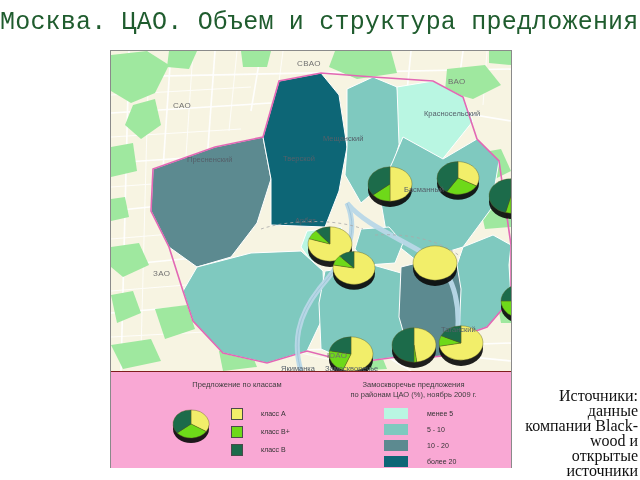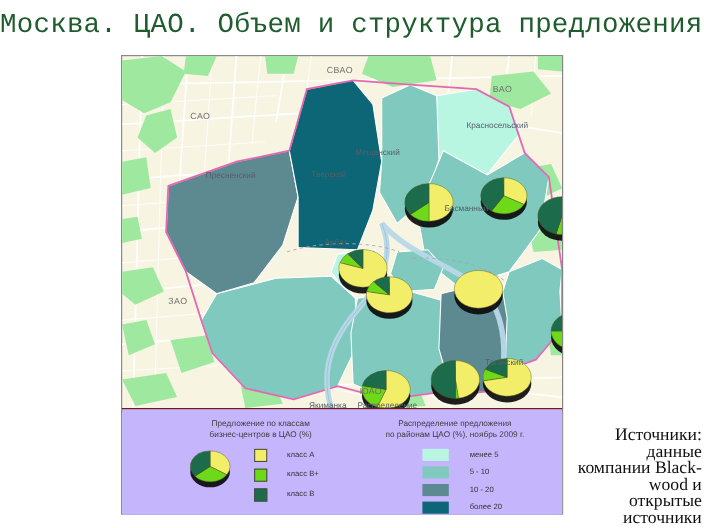--- a/index.html
+++ b/index.html
@@ -36,21 +36,21 @@
     position:absolute;
     font-family:"Liberation Sans", sans-serif;
     font-size:7.5px;color:#6d6d6d;
     white-space:nowrap;pointer-events:none;
   }
   .maplabel.okrug{font-size:8px;color:#707070;letter-spacing:.4px;}
   .maplabel.rayon{font-size:7.5px;color:#55606a;}
   
   #legend{
     position:absolute;left:0;top:321px;width:400px;height:96px;
-    background:#c4b5fd;
+    background:#f9a8d4;
   }
   .legtitle{
     position:absolute;text-align:center;
     font-size:7.5px;color:#3d3d3d;line-height:9.5px;
     white-space:nowrap;
   }
   .swatch{position:absolute;border:1px solid #4a4a4a;box-sizing:border-box;}
   .swlabel{position:absolute;font-size:7px;color:#333;white-space:nowrap;}
   .chlabel{position:absolute;font-size:7px;color:#333;white-space:nowrap;}
   .chswatch{position:absolute;box-sizing:border-box;}
@@ -243,29 +243,28 @@
         <div class="maplabel okrug" style="left: 362px; top: 280px; padding-left: 48px;">ЮВАО</div>
         <div class="maplabel okrug" style="left: 216px; top: 300px;">ЮАО</div>
         <div class="maplabel rayon" style="left: 212px; top: 43px; margin-top: 40px;">Мещанский</div>
         <div class="maplabel rayon" style="left: 271px; top: 58px; margin-left: 42px;">Красносельский</div>
         <div class="maplabel rayon" style="left: 76px; top: 104px;">Пресненский</div>
         <div class="maplabel rayon" style="left: 172px; top: 103px;">Тверской</div>
         <div class="maplabel rayon" style="left: 253px; top: 134px; padding-left: 40px;">Басманный</div>
         <div class="maplabel rayon" style="left: 160px; top: 165px; padding-left: 24px;">Арбат</div>
         <div class="maplabel rayon" style="left: 290px; top: 274px; margin-left: 40px;">Таганский</div>
         <div class="maplabel rayon" style="left: 170px; top: 313px;">Якиманка</div>
-        <div class="maplabel rayon" style="left: 214px; top: 313px;">Распределение</div>
+        <div class="maplabel rayon" style="left: 214px; top: 313px;">Замоскворечье</div>
       </div>
   </div>
 
   <div id="legend">
 
     <div class="legtitle" style="left:36px;top:8px;width:180px;">
       <div>Предложение по классам</div>
-      <div>бизнес-центров в ЦАО (%)</div>
     </div>
 
     <svg width="54" height="42" style="position:absolute;left:54px;top:34px;">
       <g id="legend-pie">
           <g>
             <ellipse cx="26" cy="23" rx="18" ry="14.040000000000001" fill="#0b0b0b" opacity=".92"></ellipse>
             <path d="M26,18 L26,3.959999999999999 A18,14.040000000000001 0 0 1 41.197902659036274,25.523008201505114 Z" fill="#f2ee6a" stroke="#5a5a20" stroke-width=".4"></path>
             <path d="M26,18 L41.197902659036274,25.523008201505114 A18,14.040000000000001 0 0 1 12.130761630035796,26.949432816071607 Z" fill="#6ed919" stroke="#5a5a20" stroke-width=".4"></path>
             <path d="M26,18 L12.130761630035796,26.949432816071607 A18,14.040000000000001 0 0 1 25.999999999999996,3.959999999999999 Z" fill="#1c6b4a" stroke="#5a5a20" stroke-width=".4"></path>
           </g>
@@ -275,21 +274,21 @@
     <div id="class-items">
         <div class="swatch" style="left: 120px; top: 36px; width: 12px; height: 12px; background: rgb(242, 238, 106);"></div>
         <div class="swlabel" style="left: 150px; top: 38px;">класс А</div>
         <div class="swatch" style="left: 120px; top: 54px; width: 12px; height: 12px; background: rgb(110, 217, 25);"></div>
         <div class="swlabel" style="left: 150px; top: 56px;">класс В+</div>
         <div class="swatch" style="left: 120px; top: 72px; width: 12px; height: 12px; background: rgb(28, 107, 74);"></div>
         <div class="swlabel" style="left: 150px; top: 74px;">класс В</div>
       </div>
 
     <div class="legtitle" style="left:205px;top:8px;width:195px;">
-      <div>Распределение предложения</div>
+      <div>Замоскворечье предложения</div>
       <div>по районам ЦАО (%), ноябрь 2009 г.</div>
     </div>
 
     <div id="choro-items">
         <div class="chswatch" style="left: 273px; top: 36px; width: 24px; height: 11px; background: rgb(185, 246, 226);"></div>
         <div class="chlabel" style="left: 316px; top: 38px;">менее 5</div>
         <div class="chswatch" style="left: 273px; top: 52px; width: 24px; height: 11px; background: rgb(127, 201, 191);"></div>
         <div class="chlabel" style="left: 316px; top: 54px;">5 - 10</div>
         <div class="chswatch" style="left: 273px; top: 68px; width: 24px; height: 11px; background: rgb(92, 138, 144);"></div>
         <div class="chlabel" style="left: 316px; top: 70px;">10 - 20</div>

